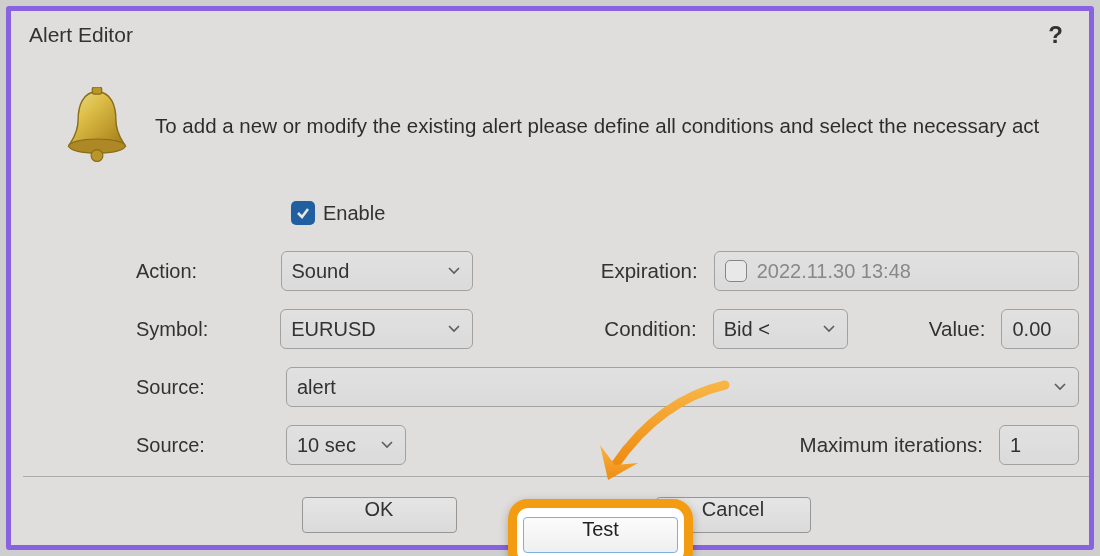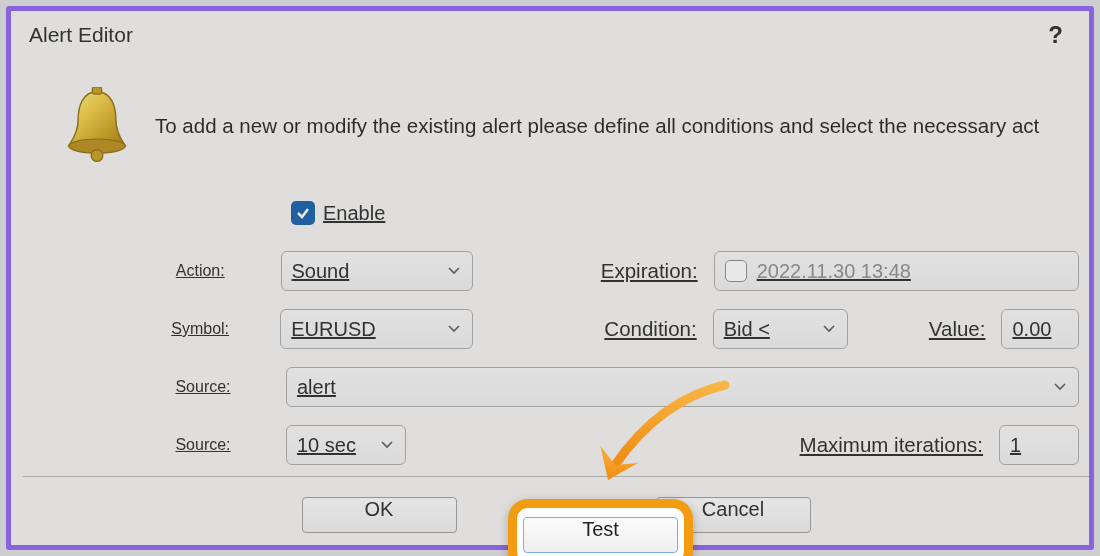--- a/index.html
+++ b/index.html
@@ -44,33 +44,33 @@
 .header-row {
   display: flex;
   align-items: center;
   gap: 22px;
   padding-left: 40px;
   margin-bottom: 36px;
 }
 .bell-icon svg { display: block; }
 .instruction { font-size: 20.5px; color: #1a1a1a; white-space: nowrap; }
 
-.form-area { padding-left: 115px; display: flex; flex-direction: column; gap: 18px; text-decoration: underline; }
+.form-area { padding-left: 115px; display: flex; flex-direction: column; gap: 18px; }
 
 .row { display: flex; align-items: center; }
 
 .checkbox-wrap { display: flex; align-items: center; gap: 8px; margin-left: 155px; margin-bottom: 8px; }
 .cb {
   width: 24px; height: 24px; border-radius: 5px;
   background: #0b5aa9;
   display: flex; align-items: center; justify-content: center;
 }
 .cb svg { stroke: #fff; }
 
-.label-col { width: 150px; text-align: center; padding-right: 16px; font-size: 16px; }
+.label-col { width: 150px; text-align: left; padding-right: 16px; font-size: 20px; }
 .label-col2 { width: 160px; text-align: right; padding-right: 16px; font-size: 20.5px; }
 
 .field {
   height: 40px;
   background: linear-gradient(#f7f7f7,#efefef);
   border: 1px solid #a9a9a9;
   border-radius: 6px;
   display: flex;
   align-items: center;
   padding: 0 10px;

